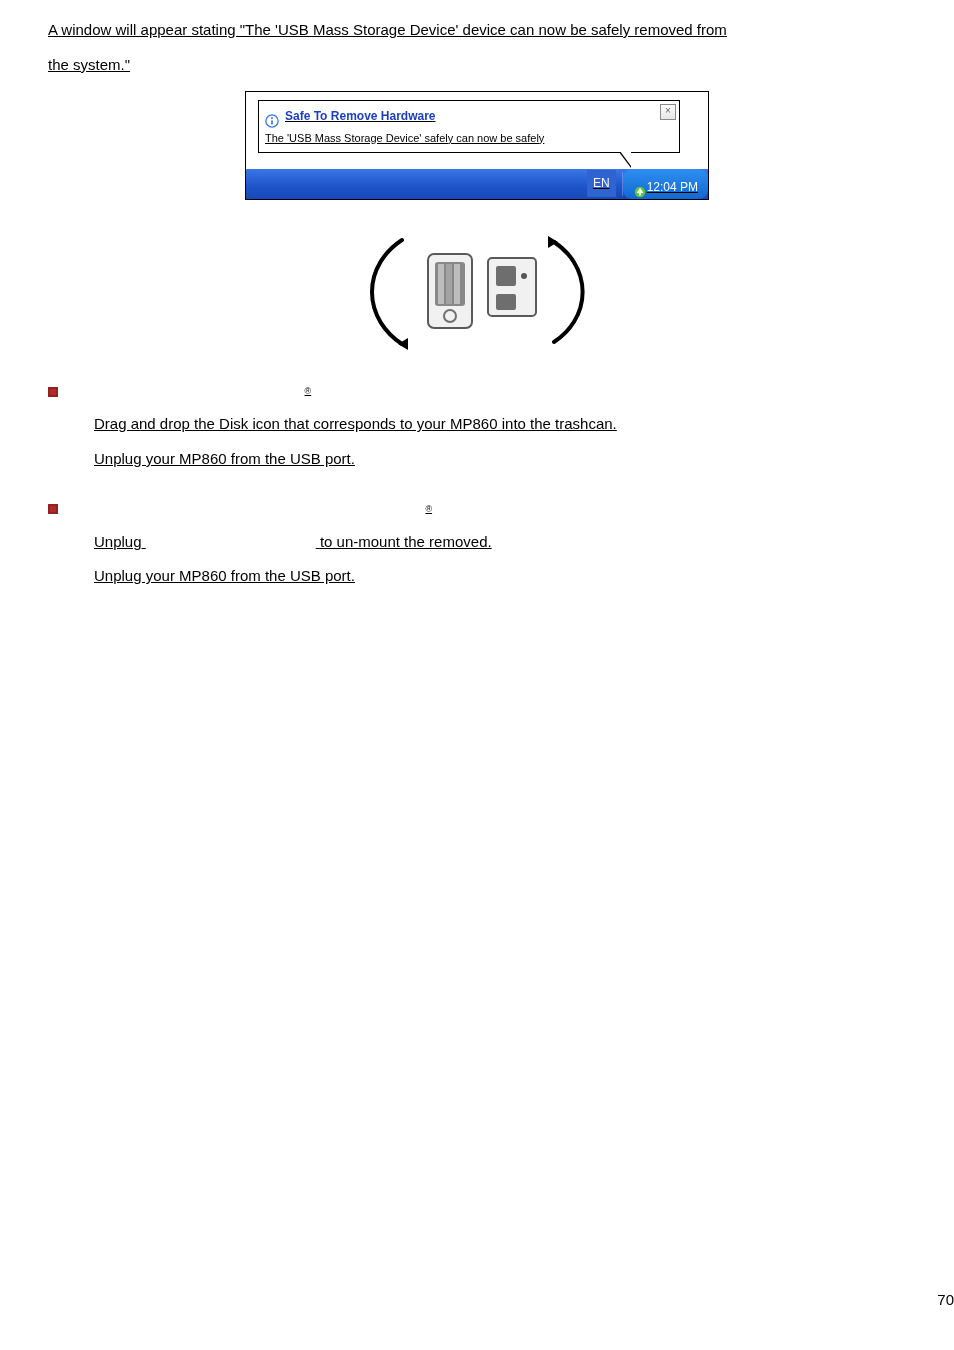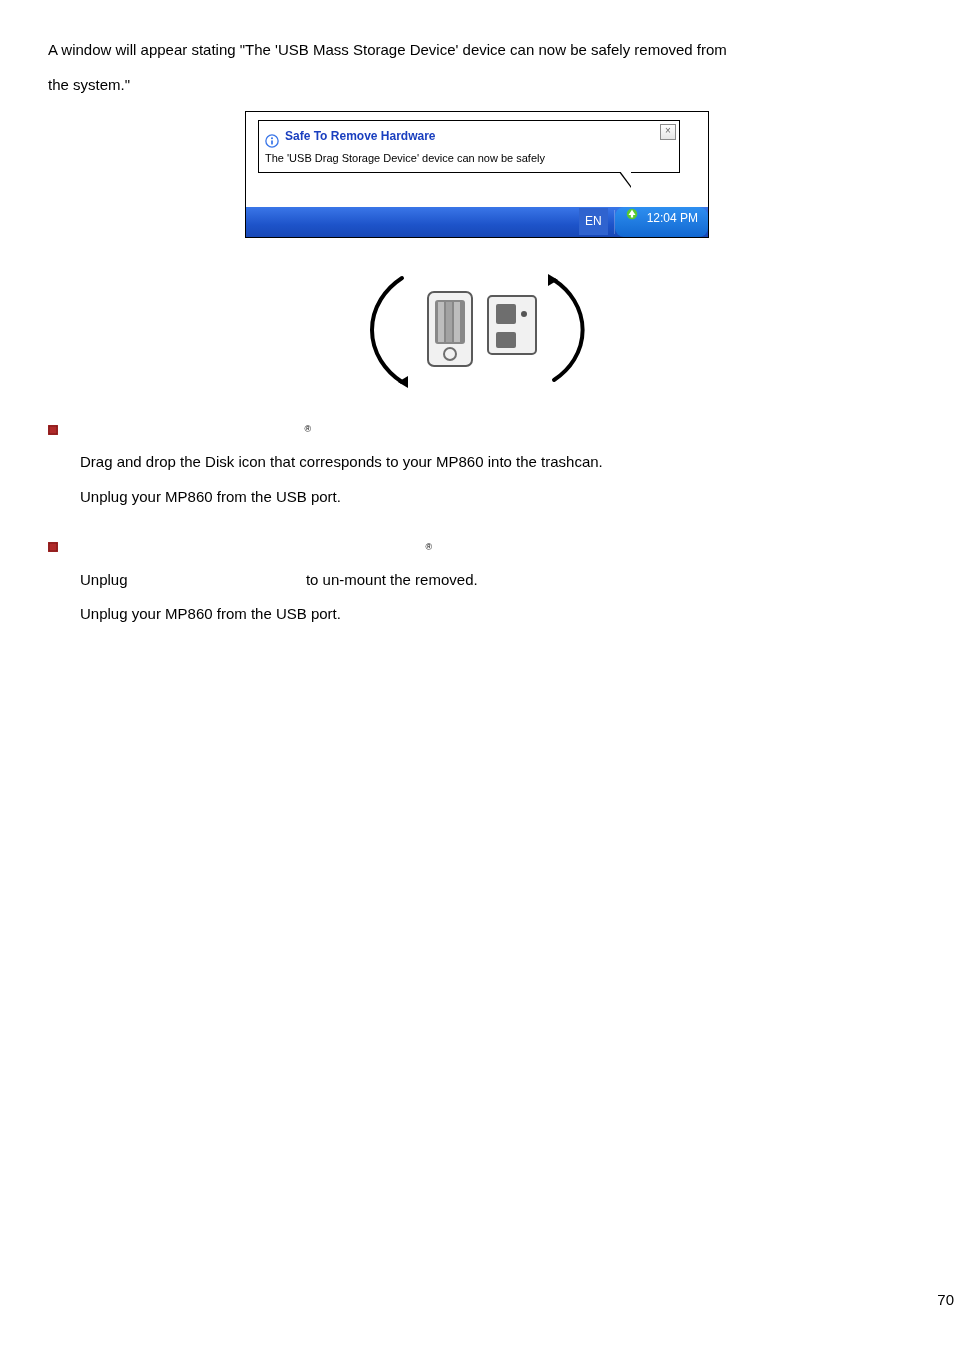--- a/index.html
+++ b/index.html
@@ -8,21 +8,22 @@
     background: #ffffff;
     font-family: Arial, Helvetica, sans-serif;
     width: 954px;
     height: 1350px;
     position: relative;
     color: #000000;
     font-size: 15px;
     line-height: 1.9;
   }
   .page {
-    padding: 36px 48px 0 48px;
+    padding: 16px 48px 0 48px;
+    text-decoration: underline;
   }
   .para {
     margin: 0 0 6px 0;
     text-align: justify;
   }
   .list3 { margin-top: 0; }
   
   .win-figure {
     margin: 12px auto 18px auto;
     width: 462px;
@@ -82,21 +83,21 @@
   .balloon-tail::after{
     content:"";
     position:absolute;
     top:-17px; left:-11px;
     width:0;height:0;
     border-left: 11px solid transparent;
     border-right: 0 solid transparent;
     border-top: 15px solid #fff;
   }
   .taskbar {
-    margin-top: 34px;
+    margin-top: 16px;
     height: 30px;
     background: linear-gradient(#3a76e8, #1d53c9 60%, #1848b6);
     display: flex;
     align-items: center;
     justify-content: flex-end;
     font-family: Tahoma, Arial, sans-serif;
     color: #ffffff;
     font-size: 12px;
     position: relative;
   }
@@ -105,22 +106,21 @@
     padding: 2px 6px;
     margin-right: 6px;
   }
   .taskbar .sep {
     width: 1px;
     height: 24px;
     background: rgba(255,255,255,.25);
   }
   .tray-block {
     display:flex;
-    align-items:flex-start;
-    gap:8px;
+    align-items:flex-end;
     padding: 0 10px;
     background: linear-gradient(#2e8ff0,#1268d1);
     height:100%;
     border-radius:9px;
   }
   .tray-icon {
     width: 14px; height: 14px;
   }
   .time { font-size: 12px; color:#fff; }
   
@@ -144,21 +144,21 @@
     font-weight: bold;
     font-size: 15px;
   }
   .reg-mark{
     font-family: Arial, sans-serif;
     font-size: 9px;
     vertical-align: super;
     margin-left: 1px;
   }
   .indent-block{
-    margin-left: 32px;
+    margin-left: 46px;
     margin-top: 4px;
   }
   .mono { font-family: Arial, sans-serif; font-weight: bold; }
   .page-number{
     position: absolute;
     bottom: 36px;
     left: 0; right: 0;
     text-align: right;
     font-size: 15px;
   }
@@ -177,21 +177,21 @@
       <div class="close-box">×</div>
       <div class="balloon-title">
         <svg class="info-icon" viewBox="0 0 16 16">
           <circle cx="8" cy="8" r="7" fill="#ffffff" stroke="#3a76e8" stroke-width="1.5"></circle>
           <circle cx="8" cy="4.8" r="1.2" fill="#3a76e8"></circle>
           <rect x="7" y="7" width="2" height="5" rx="1" fill="#3a76e8"></rect>
         </svg>
         <span>Safe To Remove Hardware</span>
       </div>
       <div class="balloon-body">
-        <div>The 'USB Drag Storage Device' device can now be safely</div>
+        <div>The 'USB Mass Storage Device' safely can now be safely</div>
       </div>
       <div class="balloon-tail"></div>
     </div>
     <div class="taskbar">
       <span class="en">EN</span>
       <span class="sep"></span>
       <div class="tray-block">
         <svg class="tray-icon" viewBox="0 0 16 16">
           <circle cx="8" cy="8" r="6" fill="#59c930"></circle>
           <path d="M8 3 L12 9 L4 9 Z" fill="#ffffff"></path>

